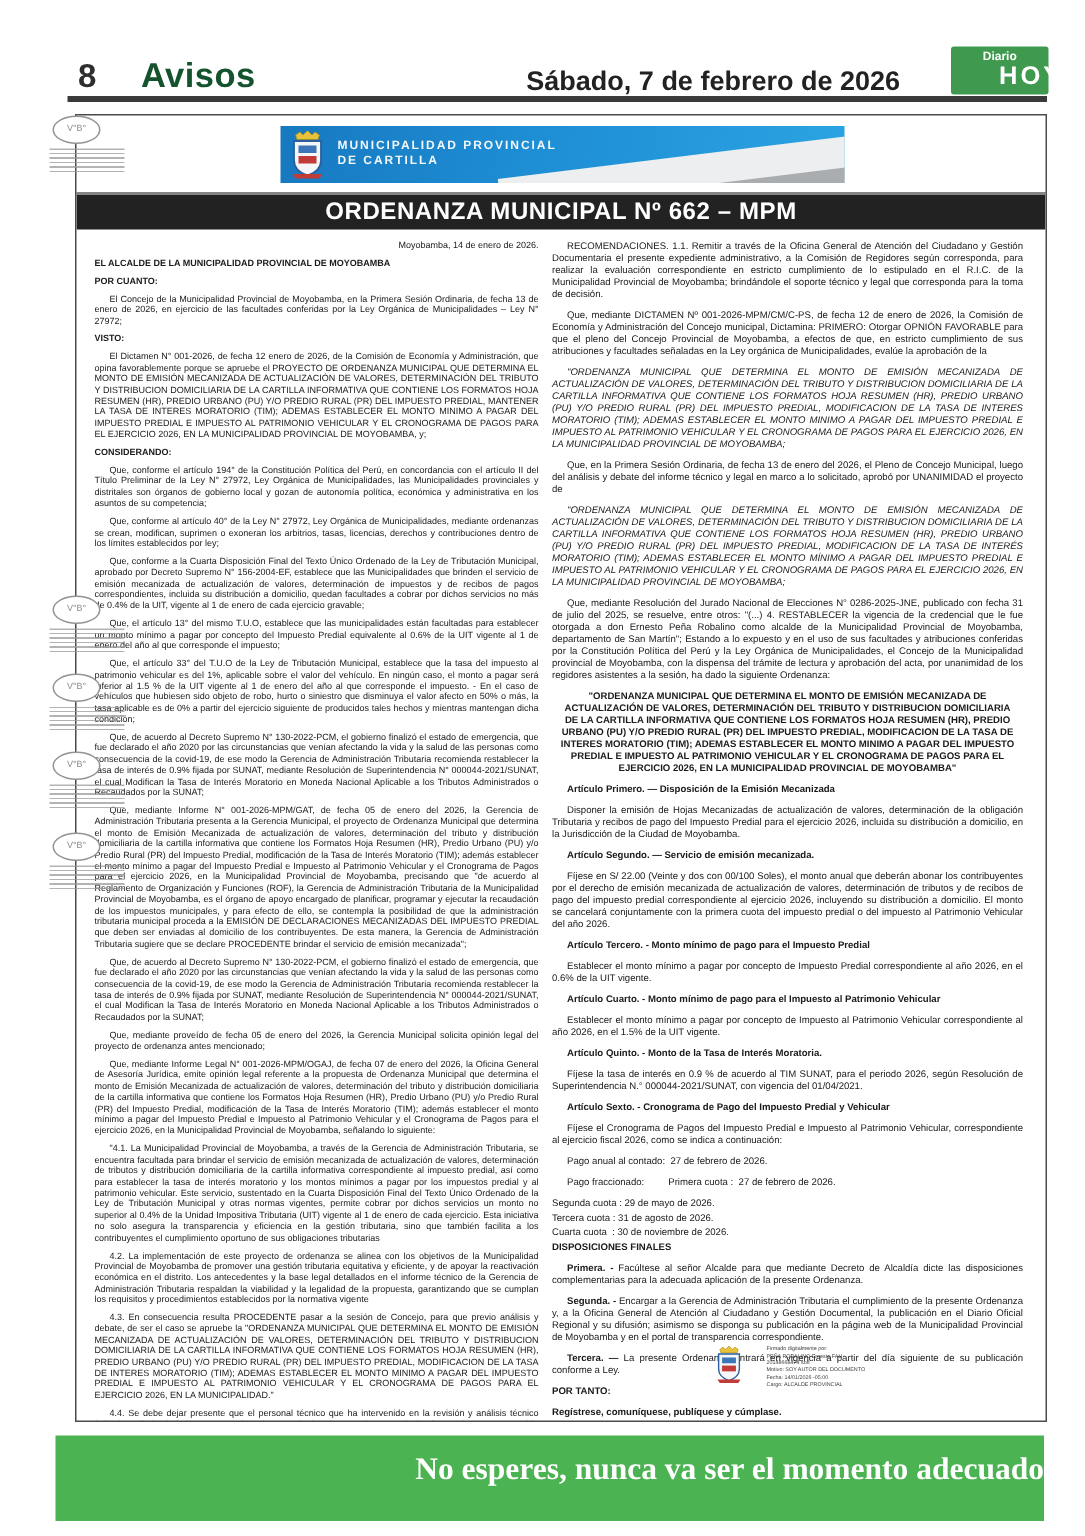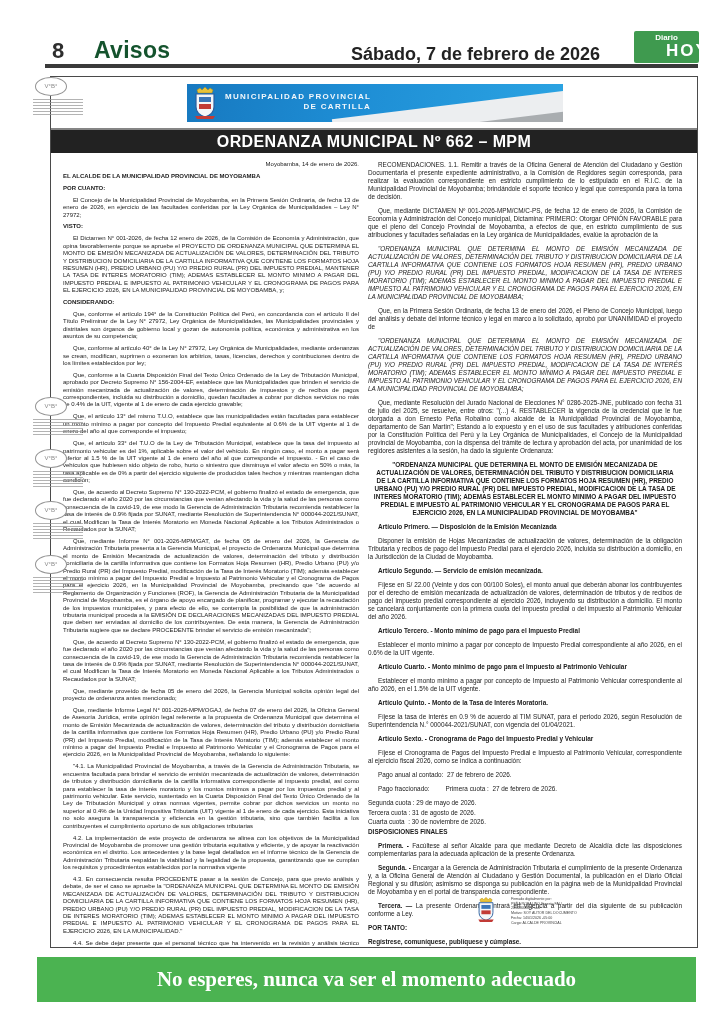--- a/index.html
+++ b/index.html
@@ -16,21 +16,21 @@
   .mast-rule{position:absolute;left:45px;top:64px;width:653px;height:3.5px;background:#3a3a3a;}
   
   .doc-box{position:absolute;left:50px;top:76px;width:646px;height:870px;border:1.6px solid #4a4a4a;
            background:#fff;overflow:visible;}
   .doc-inner{position:absolute;inset:0;overflow:hidden;}
   .muni-banner{position:absolute;left:136px;top:7px;width:376px;height:38px;overflow:hidden;
                background:linear-gradient(100deg,var(--banner-blue,#1779c0) 0%,#1e8ed5 45%,#2ba3e2 100%);}
   .sw-white{position:absolute;right:-20px;bottom:-16px;width:250px;height:34px;background:#eceef0;transform:rotate(-7deg);}
   .sw-gray{position:absolute;right:-20px;bottom:-27px;width:255px;height:24px;background:#a9adb0;transform:rotate(-7deg);}
   .muni-crest{position:absolute;left:5px;top:3px;}
-  .muni-name{position:absolute;left:38px;top:8px;text-align:right;color:#f2f7fb;font-weight:bold;
+  .muni-name{position:absolute;left:38px;top:8px;text-align:left;color:#f2f7fb;font-weight:bold;
              font-size:8px;letter-spacing:1.3px;line-height:10px;}
   .title-bar{position:absolute;left:0;top:51px;width:100%;height:23px;background:var(--title-bar,#222222);
              border-top:2.5px solid #858585;display:flex;align-items:center;justify-content:center;
              color:#fff;font-size:16px;font-weight:bold;letter-spacing:.4px;}
   
   .columns{position:absolute;left:0;top:80px;width:100%;display:flex;gap:9px;padding:4px 6px 0 12px;box-sizing:border-box;}
   .col{box-sizing:border-box;}
   .col.left{width:296px;font-size:6px;line-height:7.4px;}
   .col.right{width:314px;font-size:6.4px;line-height:8px;}
   .para{margin:0 0 4.5px;text-align:justify;text-indent:10px;}
@@ -50,22 +50,22 @@
               background:repeating-linear-gradient(#9a9a9a 0 1px,transparent 1px 3px);}
   .stamp:nth-of-type(1){top:262px;}
   .stamp:nth-of-type(2){top:320px;}
   .stamp:nth-of-type(3){top:372px;}
   .stamp:nth-of-type(4){top:424px;}
   .stamp:nth-of-type(5){top:478px;}
   
   .signature{position:absolute;left:425px;top:820px;display:flex;gap:5px;align-items:flex-start;}
   .sig-lines p{margin:0;font-size:3.6px;line-height:4.7px;color:#3e3e3e;text-align:left;}
   
-  .slogan-banner{position:absolute;left:37px;top:957px;width:659px;height:45px;
-                 background:var(--footer-green,#4bb351);color:#fff;text-align:center;
+  .slogan-banner{position:absolute;left:37px;top:957px;width:659px;height:57px;
+                 background:var(--footer-green,#4bb351);color:#fff;text-align:right;
                  font-family:"Liberation Serif",serif;font-weight:bold;font-size:21px;line-height:45px;}
 </style>
 </head>
 <body>
 
 <div class="page">
 
   <div class="page-number">8</div>
   <div class="section-title">Avisos</div>
   <div class="mast-date">Sábado, 7 de febrero de 2026</div>

